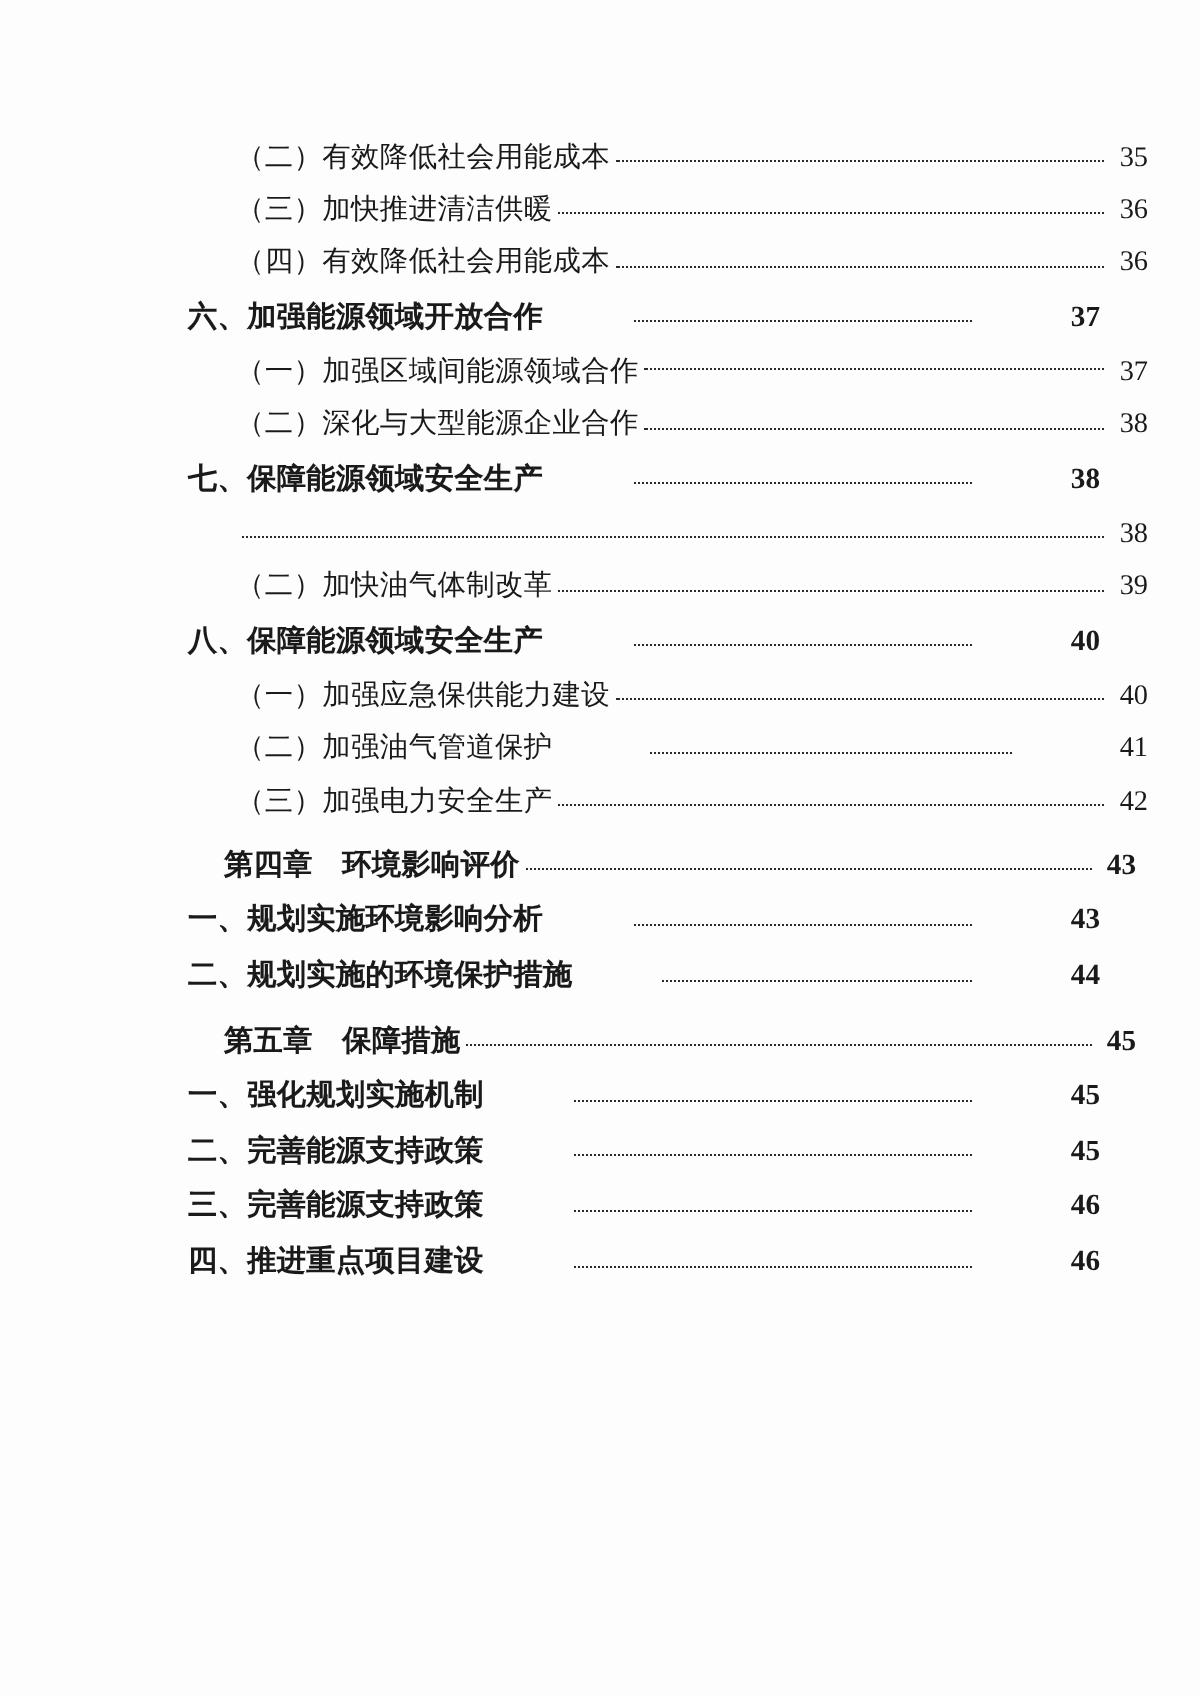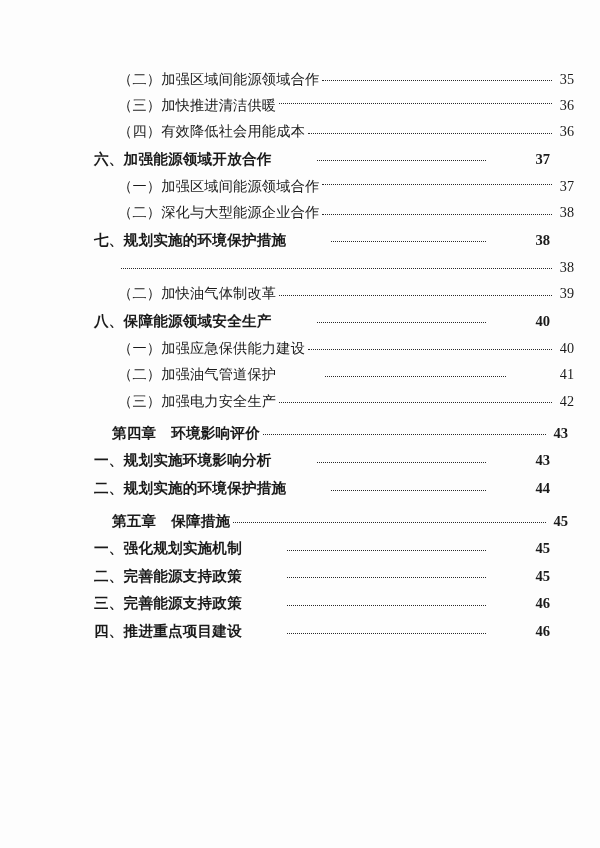--- a/index.html
+++ b/index.html
@@ -72,25 +72,25 @@
   .ind-1 { padding-left: 22px; gap: 42px; }
   .ind-2 { padding-left: 46px; }
   .ind-3 { padding-left: 40px; }
 </style>
 </head>
 <body>
 
 <div class="page">
   <ul class="toc" id="toc-list">
       <li class="toc-entry lvl-sub ind-2" style="margin-top: 12px; margin-bottom: 12px;">
-        <span class="toc-title">（二）加强区域间能源领域合作</span>
+        <span class="toc-title">（二）有效降低社会用能成本</span>
         <span class="toc-dots"></span>
         <span class="toc-page">35</span>
       </li>
-      <li class="toc-entry lvl-sub ind-2" style="margin-top: 12px; margin-bottom: 0; align-items: center;">
+      <li class="toc-entry lvl-sub ind-2" style="margin-top: 12px; margin-bottom: 0;">
         <span class="toc-title">（三）加快推进清洁供暖</span>
         <span class="toc-dots"></span>
         <span class="toc-page">36</span>
       </li>
       <li class="toc-entry lvl-sub ind-2" style="margin-top: 12px; margin-bottom: 12px;">
         <span class="toc-title">（四）有效降低社会用能成本</span>
         <span class="toc-dots"></span>
         <span class="toc-page">36</span>
       </li>
       <li class="toc-entry lvl-section ind-1" style="margin-top: 13px; margin-bottom: 13px;">
@@ -102,21 +102,21 @@
         <span class="toc-title">（一）加强区域间能源领域合作</span>
         <span class="toc-dots"></span>
         <span class="toc-page">37</span>
       </li>
       <li class="toc-entry lvl-sub ind-2" style="margin-top: 12px; margin-bottom: 12px;">
         <span class="toc-title">（二）深化与大型能源企业合作</span>
         <span class="toc-dots"></span>
         <span class="toc-page">38</span>
       </li>
       <li class="toc-entry lvl-section ind-1" style="margin-top: 13px; margin-bottom: 13px;">
-        <span class="toc-title">七、规划实施的环境保护措施</span>
+        <span class="toc-title">七、保障能源领域安全生产</span>
         <span class="toc-dots"></span>
         <span class="toc-page">38</span>
       </li>
       <li class="toc-entry lvl-sub ind-2" style="margin-top: 12px; margin-bottom: 12px;">
         <span class="toc-dots"></span>
         <span class="toc-page">38</span>
       </li>
       <li class="toc-entry lvl-sub ind-2" style="margin-top: 12px; margin-bottom: 12px;">
         <span class="toc-title">（二）加快油气体制改革</span>
         <span class="toc-dots"></span>

